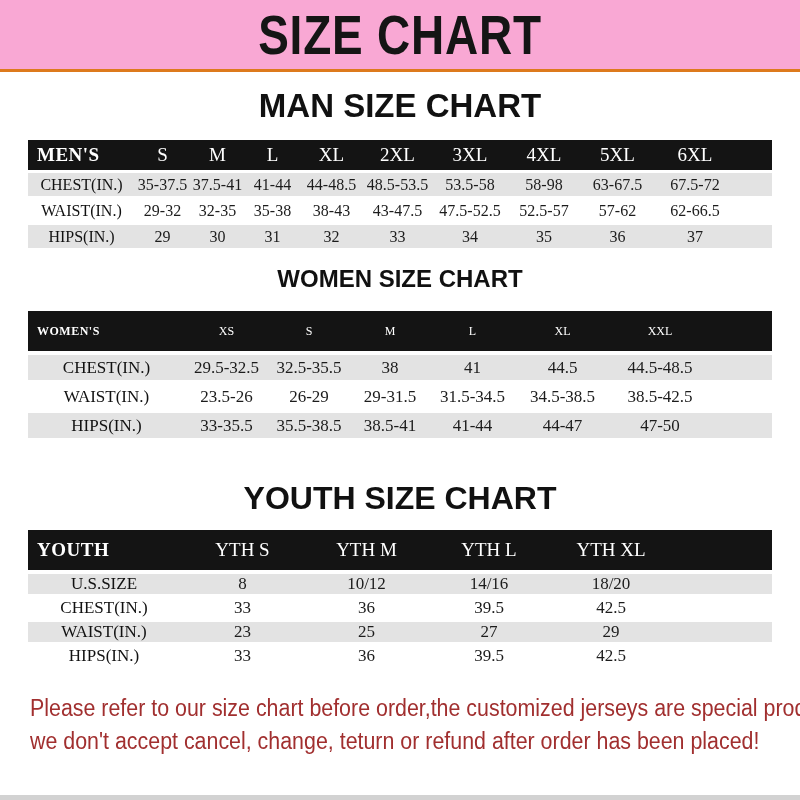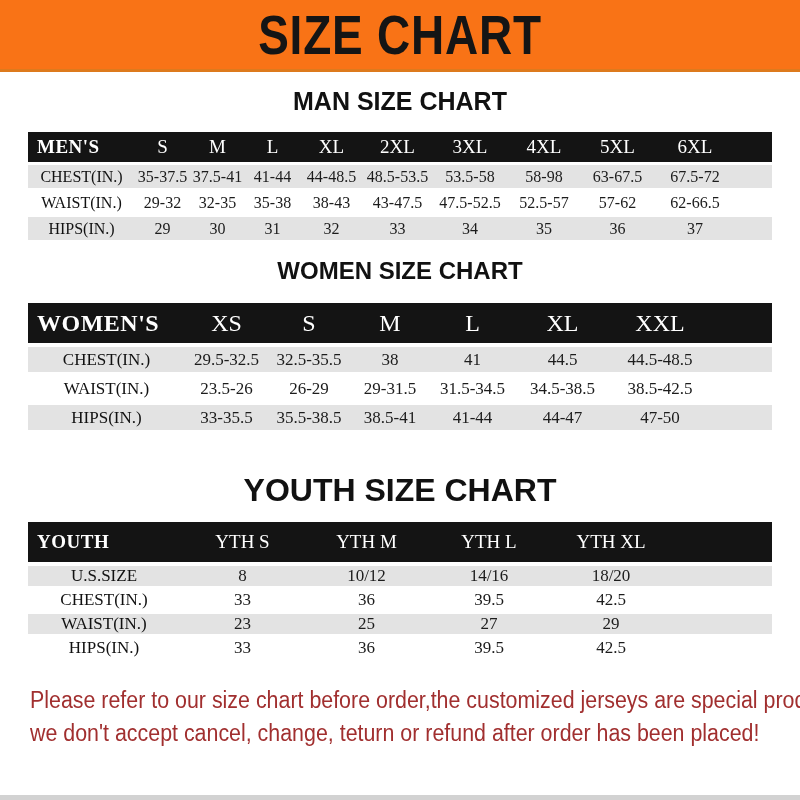--- a/index.html
+++ b/index.html
@@ -4,53 +4,53 @@
 <style>
   html,body{margin:0;padding:0;}
   body{
     width:800px;height:800px;position:relative;overflow:hidden;
     background:#ffffff;
     font-family:"Liberation Sans", sans-serif;
     -webkit-font-smoothing:antialiased;
   }
   
   .banner{
-    height:69px;background:#f97316;border-bottom:3px solid #DD7A1D;
+    height:69px;background:#f9a8d4;border-bottom:3px solid #DD7A1D;
     display:flex;align-items:center;justify-content:center;
   }
   .banner h1{
     margin:0;color:#151515;font-size:56px;font-weight:700;line-height:1;
     letter-spacing:1px;transform:scaleX(0.82);transform-origin:center;
     white-space:nowrap;
   }
   
   h2.section-heading{
     margin:0;text-align:center;color:#111;font-weight:700;line-height:1;
     letter-spacing:0px;white-space:nowrap;
   }
-  h2.hd-man{margin-top:17px;font-size:25px;}
+  h2.hd-man{margin-top:17px;font-size:33px;}
   h2.hd-women{margin-top:16px;font-size:24px;}
   h2.hd-youth{margin-top:40px;font-size:32px;}
   
   table.size-table{
     width:744px;margin:0 28px;border-collapse:separate;table-layout:fixed;font-family:Liberation Serif, serif;
   }
   table.men{border-spacing:0 3px;margin-top:15px;}
   table.women{border-spacing:0 4px;margin-top:16px;}
   table.youth{border-spacing:0 4px;margin-top:12px;}
   .size-table th, .size-table td{
     padding:0;text-align:center;vertical-align:middle;overflow:hidden;
     white-space:nowrap;
   }
   
   tr.band th{
     background:#141414;color:#ffffff;font-weight:400;
   }
   table.men tr.band th{height:30px;font-size:19px;}
-  table.women tr.band th{height:40px;font-size:24px;}
+  table.women tr.band th{height:40px;font-size:12px;}
   table.youth tr.band th{height:40px;font-size:19px;}
   th.tbl-label{
     text-align:left;padding-left:9px;font-weight:700 !important;
     letter-spacing:0.5px;
   }
   table.men th.tbl-label{font-size:25px;}
   table.women th.tbl-label{font-size:24px;}
   table.youth th.tbl-label{font-size:24px;}
   
   table.men tbody td{height:23px;font-size:16px;}

